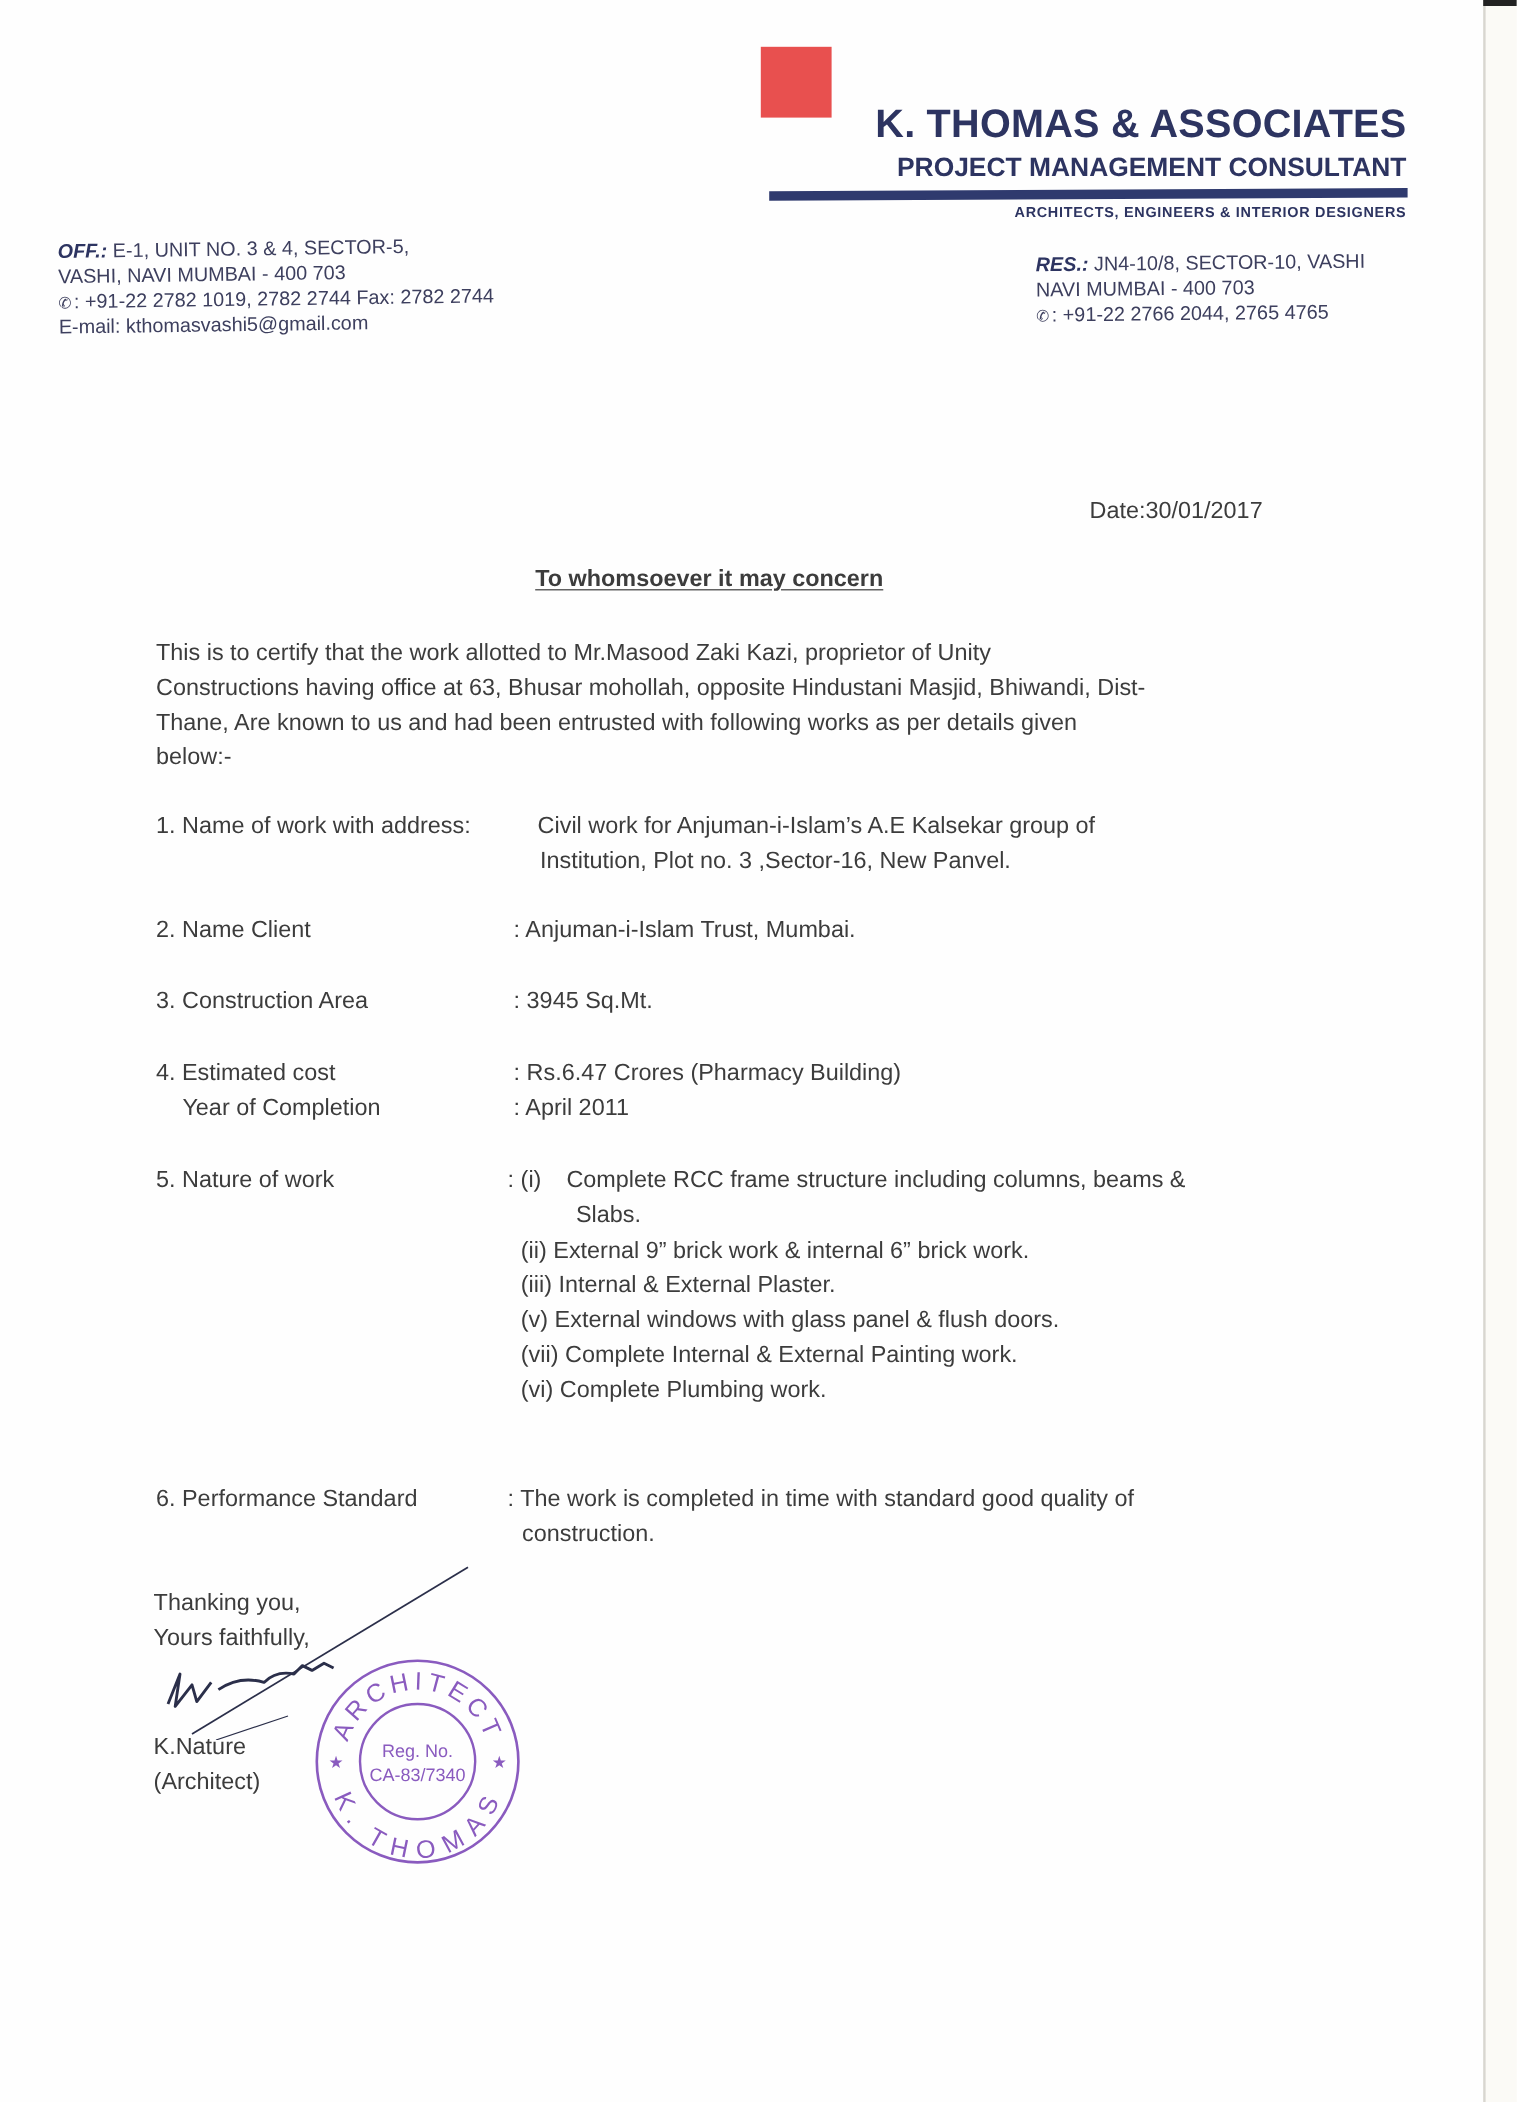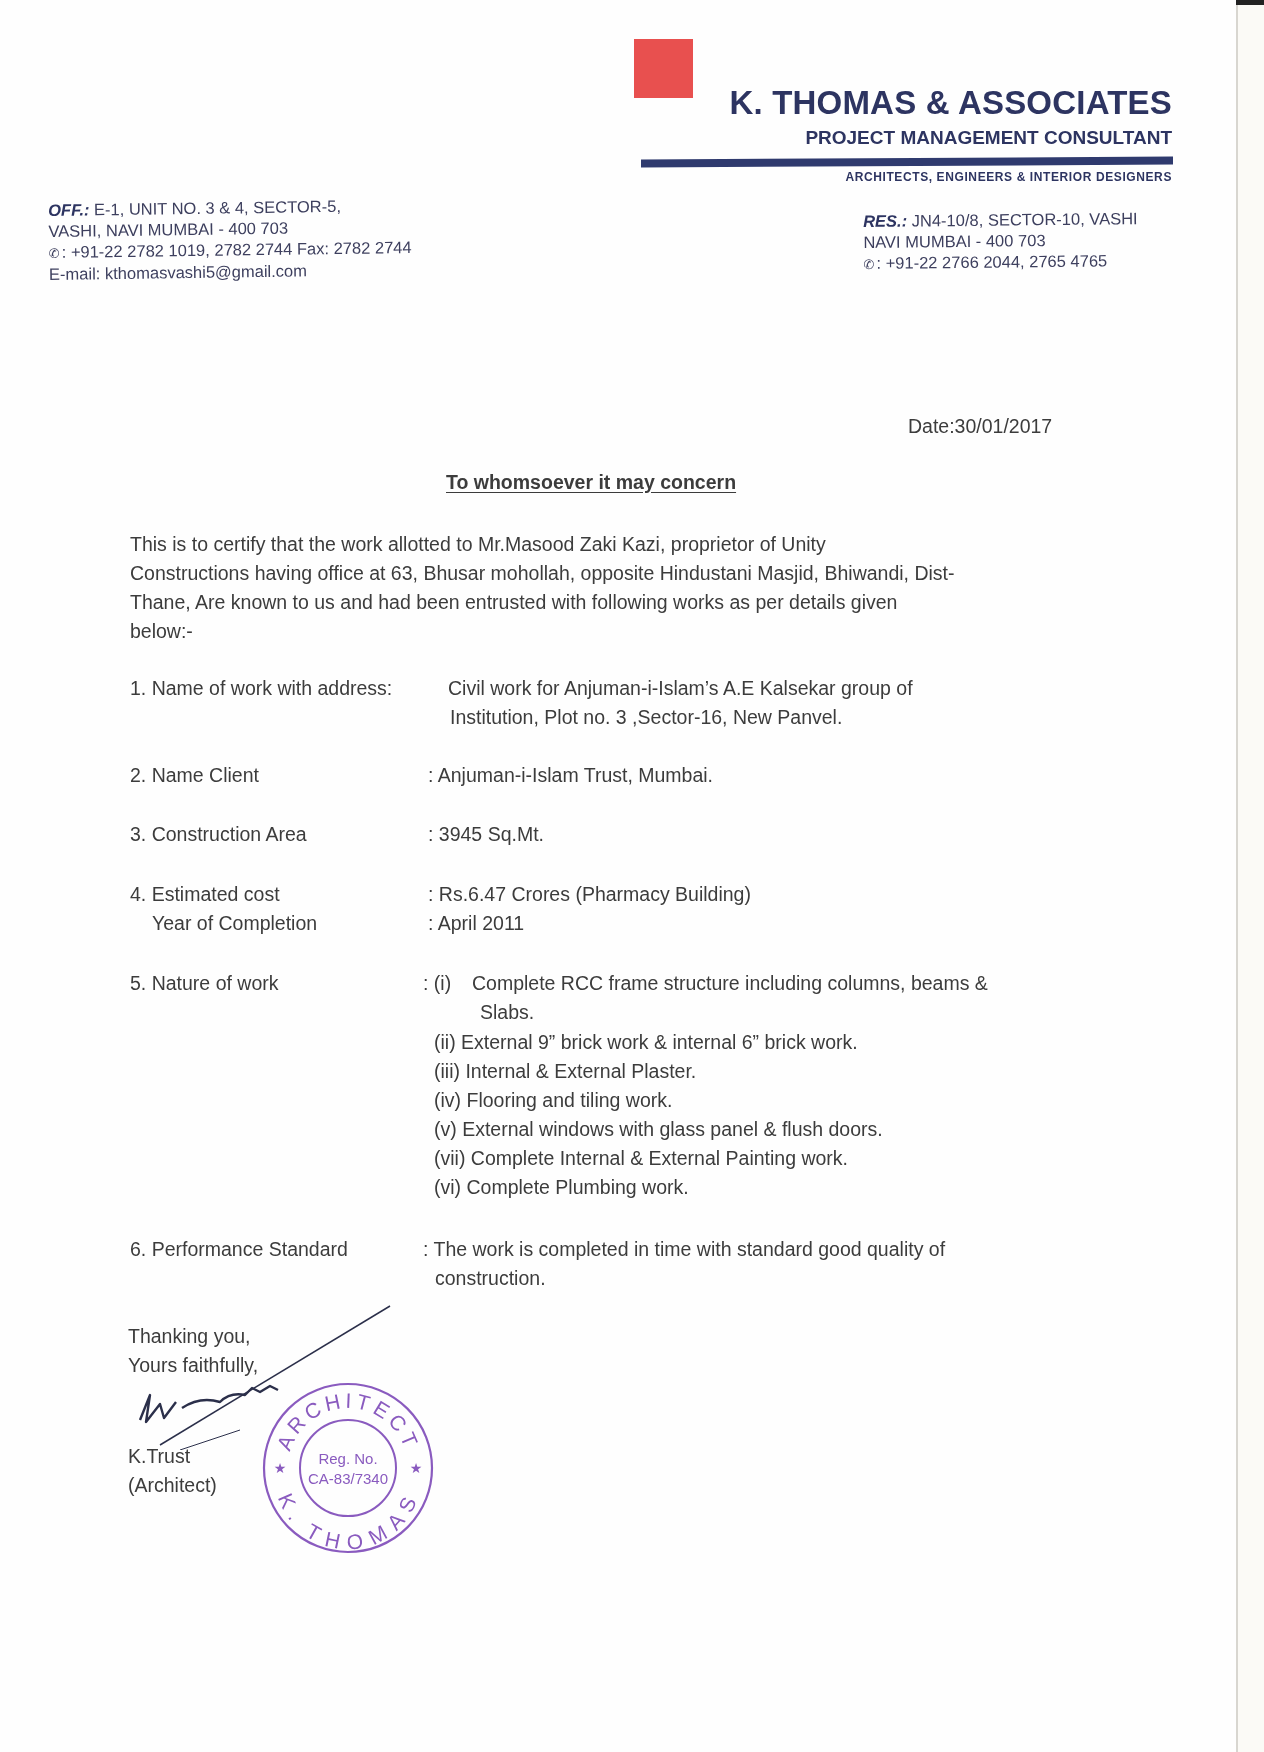--- a/index.html
+++ b/index.html
@@ -20,21 +20,21 @@
     position: absolute; left: 634px; top: 39px; width: 59px; height: 59px;
     background: #e8504f;
   }
   .firm-name {
     position: absolute; right: 92px; top: 84px;
     font-size: 33px; font-weight: bold; color: #2d3461; letter-spacing: 0.2px;
     white-space: nowrap;
   }
   .firm-sub {
     position: absolute; right: 92px; top: 127px;
-    font-size: 19px; font-weight: bold; color: #2d3461; white-space: nowrap;
+    font-size: 22px; font-weight: bold; color: #2d3461; white-space: nowrap;
   }
   .firm-rule {
     position: absolute; left: 641px; top: 158px; width: 532px; height: 8px;
     background: #2f3a6e; transform: skewY(-0.3deg);
   }
   .firm-tag {
     position: absolute; right: 92px; top: 170px;
     font-size: 12px; font-weight: bold; color: #2d3461; letter-spacing: 0.6px;
     white-space: nowrap;
   }
@@ -137,38 +137,37 @@
 
   <div class="row" style="top:969px;">
     <span class="label">5. Nature of work</span>
     <span class="value" style="left:293px;">: (i)</span>
     <span class="value" style="left:342px;">Complete RCC frame structure including columns, beams &amp;</span>
     <span class="value" style="left:350px; top:29px;">Slabs.</span>
   </div>
   <div class="nature-list">
     <div>(ii)  External 9” brick work &amp; internal 6” brick work.</div>
     <div>(iii) Internal &amp; External Plaster.</div>
-    <div>(iv) Flooring and tiling work.</div>
     <div>(v)  External windows with glass panel &amp; flush doors.</div>
     <div>(vii) Complete Internal &amp; External Painting work.</div>
     <div>(vi) Complete Plumbing work.</div>
   </div>
 
   <div class="row" style="top:1235px;">
     <span class="label">6. Performance Standard</span>
     <span class="value" style="left:293px;">: The work is completed in time with standard good quality of</span>
     <span class="value" style="left:305px; top:29px;">construction.</span>
   </div>
 
   <div class="closing">
     <div>Thanking you,</div>
     <div>Yours faithfully,</div>
   </div>
   <div class="signame">
-    <div>K.Trust</div>
+    <div>K.Nature</div>
     <div>(Architect)</div>
   </div>
 </div>
 
 <svg class="signature" viewBox="0 0 280 150">
   <path d="M270 6 L40 145" stroke="#2b2f4a" stroke-width="1.5" fill="none"></path>
   <path d="M20 120 L30 95 L26 122 L40 104 L44 118 L56 102 M62 108 Q80 96 100 102 Q110 92 125 95 L132 88 L140 92 L150 86 L158 90" stroke="#2b2f4a" stroke-width="2.4" fill="none" stroke-linejoin="round"></path>
   <path d="M60 150 L120 130" stroke="#2b2f4a" stroke-width="1" fill="none"></path>
 </svg>
 

